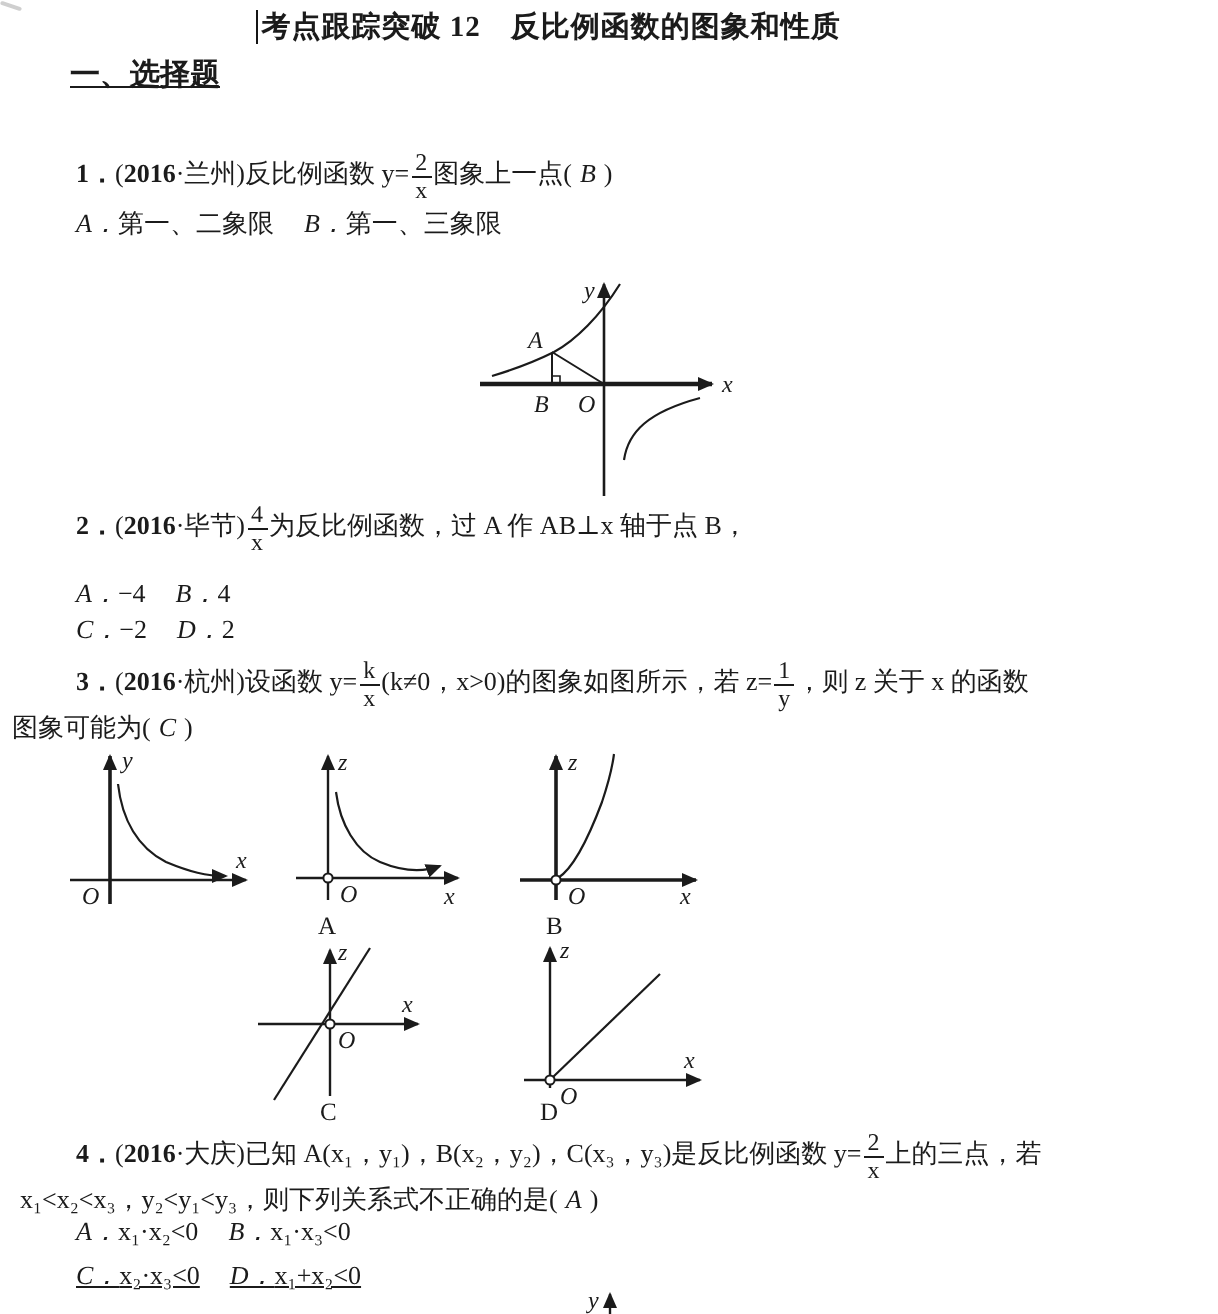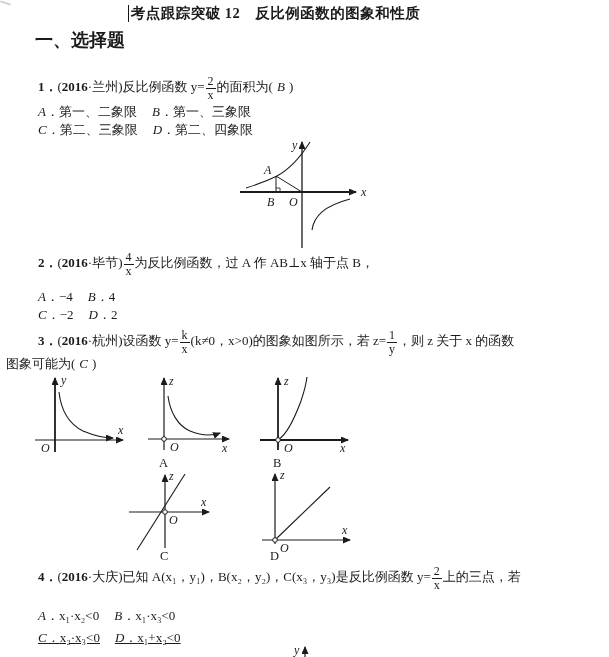--- a/index.html
+++ b/index.html
@@ -12,21 +12,21 @@
   .ans{font-style:italic;padding:0 4px;}
   .frac{display:inline-flex;flex-direction:column;align-items:center;line-height:1.05;
         font-size:12px;margin:0 1px;transform:translateY(2px);}
   .frac .fn{border-bottom:1px solid #1b1b1b;padding:0 2px;}
   .frac .fd{padding:0 2px;}
   .opt{margin-right:15px;}
   .optrow{white-space:nowrap;line-height:1.2;}
   .title-wrap{top:4px;left:0;width:100%;display:flex;justify-content:center;align-items:center;}
   .caret{width:1px;height:17px;background:#151515;margin-right:2px;}
   .title{font-weight:bold;font-size:14.5px;letter-spacing:.5px;}
-  .section{top:28px;left:35px;font-size:18px;}
+  .section{top:28px;left:35px;font-size:15px;text-decoration:underline;}
   svg{display:block;}
   svg text{font-family:"Liberation Serif","DejaVu Serif",serif;font-size:12px;font-style:italic;fill:#1b1b1b;}
   svg text.cap{font-style:normal;font-size:12.5px;}
   .smudge{background:#cfcfcf;border-radius:2px;}
 </style>
 </head>
 <body>
 
 <div class="page">
 
@@ -43,29 +43,26 @@
   <div class="abs line" style="left:38px;top:68px;height:36px;">
     <span class="b">1．</span>
       <span>(</span>
       <span class="b">2016</span>
       <span>·兰州)</span>
       <span>反比例函数 y=</span>
       <span class="frac">
         <span class="fn">2</span>
         <span class="fd">x</span>
       </span>
-      <span>的面积为(</span>
+      <span>图象上一点(</span>
       <span class="ans">B</span>
       <span>)</span>
   </div>
   <div class="abs optrow" style="left:38px;top:104px;">
     <span class="opt"><span class="it">A．</span><span>第一、二象限</span></span><span class="opt"><span class="it">B．</span><span>第一、三象限</span></span>
-  </div>
-  <div class="abs optrow" style="left:38px;top:122px;">
-    <span class="opt"><span class="it">C．</span><span>第二、三象限</span></span><span class="opt"><span class="it">D．</span><span>第二、四象限</span></span>
   </div>
 
   <svg class="abs" style="left:230px;top:136px;" width="150" height="116" viewBox="0 0 150 116">
     <defs>
       <marker id="ah" markerUnits="userSpaceOnUse" markerWidth="9" markerHeight="8" refX="7" refY="3.5" orient="auto">
         <path d="M0,0 L8,3.5 L0,7 Z" fill="#1b1b1b"></path>
       </marker>
     </defs>
     <line x1="72" y1="112" x2="72" y2="6" stroke="#1b1b1b" stroke-width="1.3" marker-end="url(#ah)"></line>
     <line x1="10" y1="56" x2="126" y2="56" stroke="#1b1b1b" stroke-width="2.2" marker-end="url(#ah)"></line>
@@ -178,20 +175,23 @@
       <span>(</span>
       <span class="b">2016</span>
       <span>·大庆)</span>
       <span>已知 A(x₁，y₁)，B(x₂，y₂)，C(x₃，y₃)是反比例函数 y=</span>
       <span class="frac">
         <span class="fn">2</span>
         <span class="fd">x</span>
       </span>
       <span>上的三点，若</span>
   </div>
+  <div class="abs optrow" style="left:10px;top:592px;">
+    <span>x₁&lt;x₂&lt;x₃，y₂&lt;y₁&lt;y₃，则下列关系式不正确的是(</span><span class="ans">A</span><span>)</span>
+  </div>
   <div class="abs optrow" style="left:38px;top:608px;">
     <span class="opt"><span class="it">A．</span><span>x₁·x₂&lt;0</span></span><span class="opt"><span class="it">B．</span><span>x₁·x₃&lt;0</span></span>
   </div>
   <div class="abs optrow" style="left:38px;top:630px;text-decoration:underline;">
     <span class="opt"><span class="it">C．</span><span>x₂·x₃&lt;0</span></span><span class="opt"><span class="it">D．</span><span>x₁+x₂&lt;0</span></span>
   </div>
 
   <div class="abs line" style="left:294px;top:643px;">
     <span class="it" style="font-size:12px;">y</span>
     <svg width="12" height="14" viewBox="0 0 12 14">

